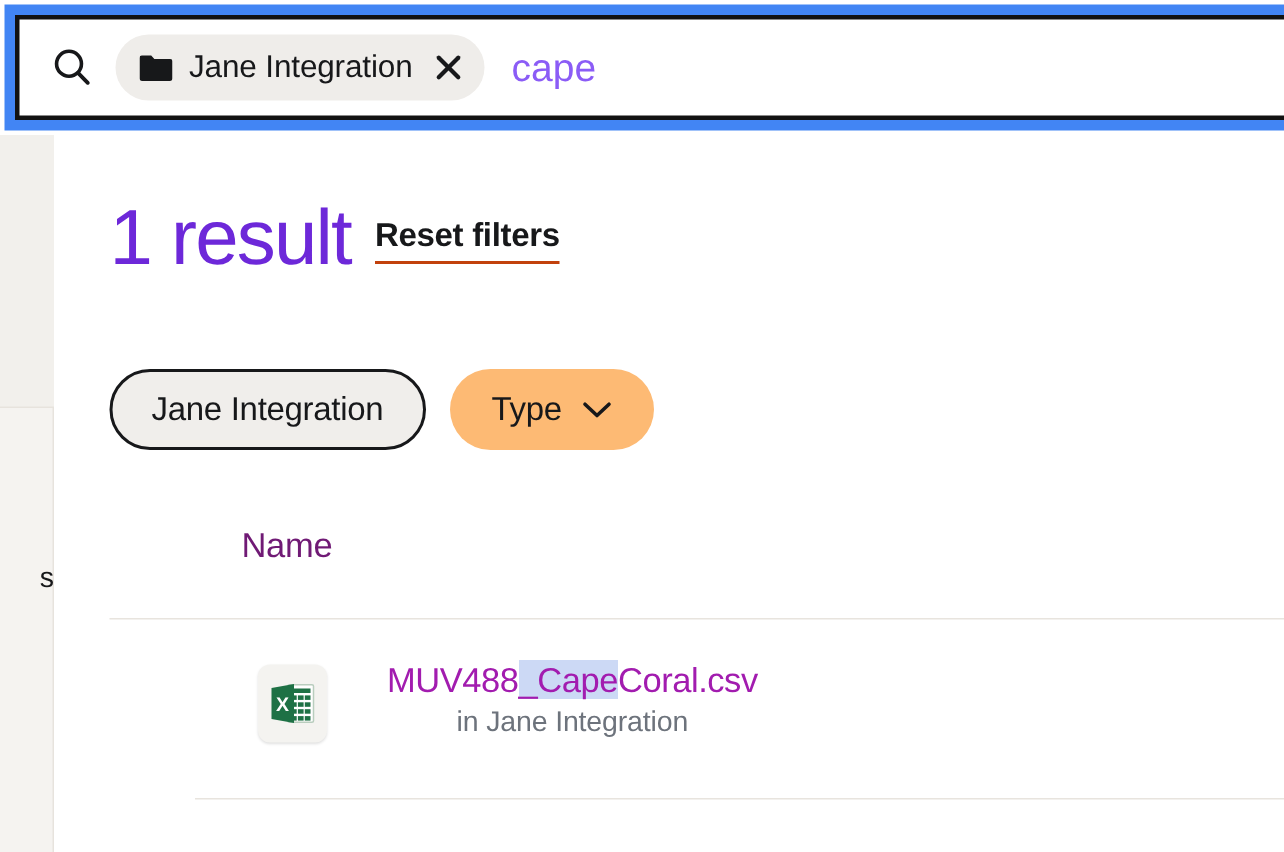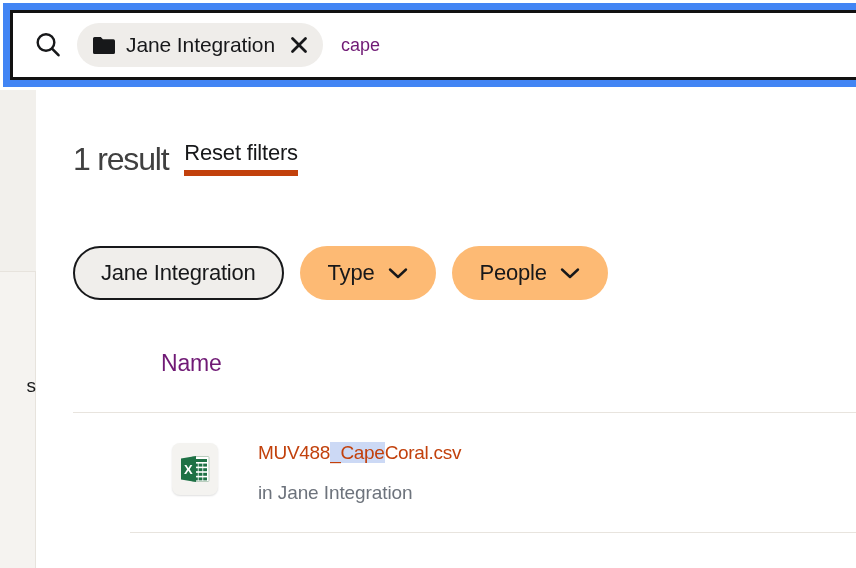--- a/index.html
+++ b/index.html
@@ -44,21 +44,21 @@
   .token-folder-icon { width: 22px; height: 18px; margin-right: 11px; flex:0 0 auto; }
   .token-label {
     font-size: 21px; color: #17181a; letter-spacing: -0.1px;
     white-space: nowrap;
   }
   .token-close {
     margin-left: 14px; width: 20px; height: 20px; flex:0 0 auto;
     display:flex; align-items:center; justify-content:center;
   }
   #query-text {
-    font-size: 18px; color: #701a75; white-space: nowrap;
+    font-size: 26px; color: #8b5cf6; white-space: nowrap;
   }
 
   
   #sidebar {
     position: absolute; left: 0; top: 90px;
     width: 36px; height: 478px;
     background: #f5f3f0;
     border-right: 1px solid #e7e3dd;
   }
   #sidebar-section-top {
@@ -80,29 +80,29 @@
     position: absolute; left: 37px; top: 90px;
     width: 819px; height: 478px;
     background: #ffffff;
   }
 
   #results-header {
     position: absolute; left: 36px; top: 48px;
     display: flex; align-items: flex-end;
   }
   #result-count {
-    font-size: 32px; font-weight: 400; color: #404040;
+    font-size: 52px; font-weight: 400; color: #6d28d9;
     letter-spacing: -1.2px; line-height: 42px;
   }
   #reset-filters {
-    font-size: 22px; font-weight: 400; color: #17181a;
+    font-size: 22px; font-weight: 700; color: #17181a;
     letter-spacing: -0.2px;
     margin-left: 16px; margin-bottom: 4px;
     padding-bottom: 5px;
-    border-bottom: 6px solid #c2410c;
+    border-bottom: 2px solid #c2410c;
     line-height: 24px;
   }
 
   #filter-chips {
     position: absolute; left: 36px; top: 156px;
     display: flex; align-items: center;
     white-space: nowrap;
   }
   .chip {
     display: flex; align-items: center;
@@ -139,27 +139,27 @@
   #file-icon-tile {
     position: absolute; left: 135px; top: 13px;
     width: 46px; height: 52px;
     background: #f4f3f0;
     border-radius: 8px;
     box-shadow: 0 1px 2px rgba(0,0,0,0.13);
     display: flex; align-items: center; justify-content: center;
   }
   #result-text { position: absolute; left: 221px; top: 8px; }
   #file-name {
-    font-size: 19px; color: #c2410c; letter-spacing: -0.3px;
+    font-size: 23px; color: #a21caf; letter-spacing: -0.3px;
     line-height: 30px; white-space: nowrap;
   }
   #file-name .hl { background: #ccd9f5; }
   #file-location {
     font-size: 19px; color: #6d737c; letter-spacing: -0.1px;
-    margin-top: 14px; line-height: 22px; white-space: nowrap;
+    margin-top: 3px; line-height: 22px; white-space: nowrap; text-align: center;
   }
   #row-divider {
     position: absolute; left: 93px; top: 442px;
     width: 763px; height: 1px; background: #e8e4de;
   }
 </style>
 </head>
 <body>
 
 <div id="app">
@@ -214,28 +214,20 @@
       <div class="chip">
         <span>Type</span>
         <span class="chev">
           <svg width="20" height="13" viewBox="0 0 20 13">
             <polyline points="2,2.5 10,10 18,2.5" fill="none" stroke="#17181a" stroke-width="2.4" stroke-linecap="round" stroke-linejoin="round"></polyline>
           </svg>
         </span>
       </div>
 
 
-      <div class="chip">
-        <span>People</span>
-        <span class="chev">
-          <svg width="20" height="13" viewBox="0 0 20 13">
-            <polyline points="2,2.5 10,10 18,2.5" fill="none" stroke="#17181a" stroke-width="2.4" stroke-linecap="round" stroke-linejoin="round"></polyline>
-          </svg>
-        </span>
-      </div>
     </div>
 
     <div id="name-col-header">Name</div>
     <div id="header-divider"></div>
 
     <div id="result-row">
 
       <div id="file-icon-tile">
         <svg width="32" height="30" viewBox="0 0 32 30">
           <rect x="13" y="2.5" width="17" height="25" rx="1" fill="#ffffff" stroke="#b9cdbe" stroke-width="1"></rect>

